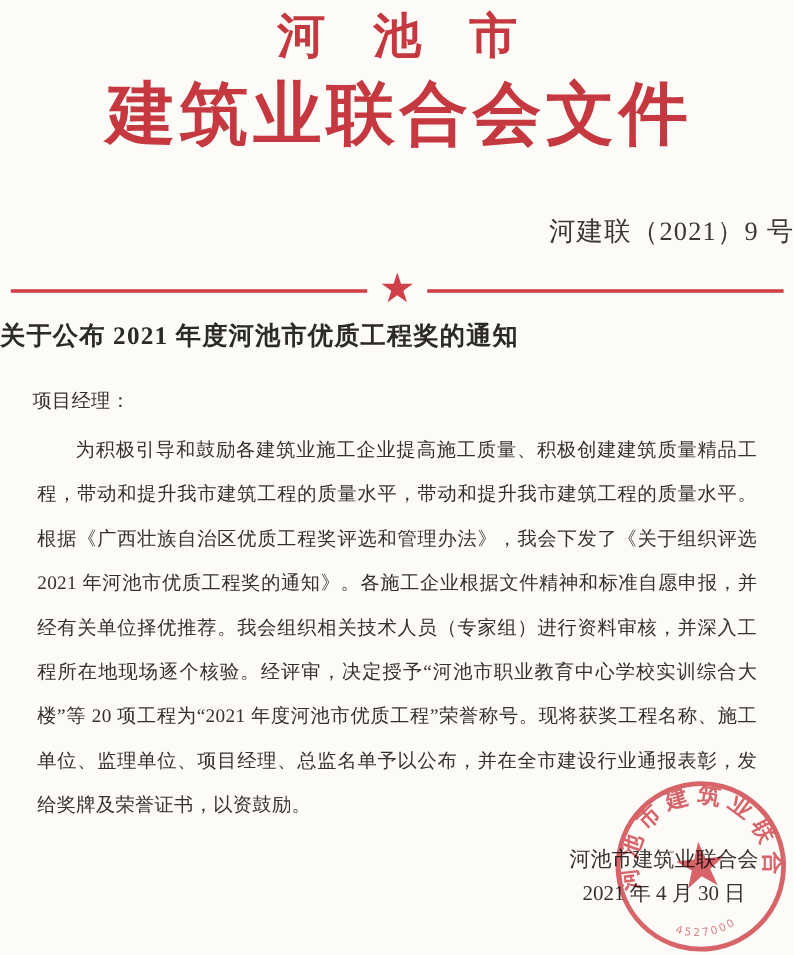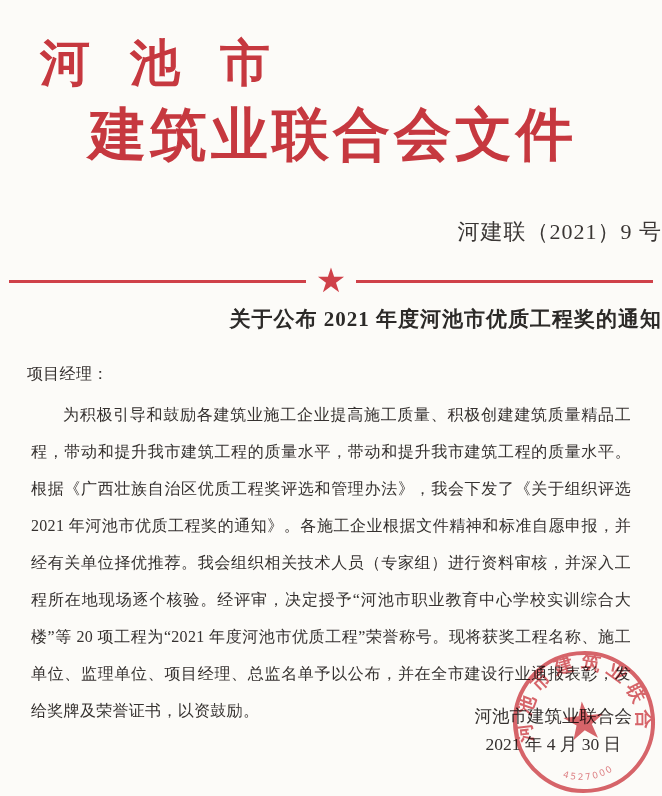--- a/index.html
+++ b/index.html
@@ -10,22 +10,23 @@
     overflow:hidden;
   }
   .page{
     position:relative;
     width:662px;height:796px;
     background:#fcfbf8;
     color:#3a3634;
   }
   
   .org-top{
-    padding-top:36px;
-    font-size:50px;
+    padding-top:8px;
+    text-align:center;
+    font-size:40px;
     font-weight:bold;
     color:#c6383f;
     letter-spacing:40px;
     text-indent:40px;
     line-height:1.1;
   }
   .org-main{
     margin-top:14px;
     text-align:center;
     font-size:57px;
@@ -59,21 +60,21 @@
     color:#cf4149;
     font-size:34px;
     line-height:30px;
     margin:0 10px;
     font-family:"DejaVu Sans",sans-serif;
     transform:translateY(-2px);
   }
   
   .doc-title{
     margin-top:8px;
-    text-align:right;
+    text-align:left;
     font-size:21px;
     font-weight:bold;
     color:#2c2a28;
     letter-spacing:1px;
   }
   
   .body-block{
     margin:22px 27px 0 27px;
     width:608px;
     font-size:16px;

